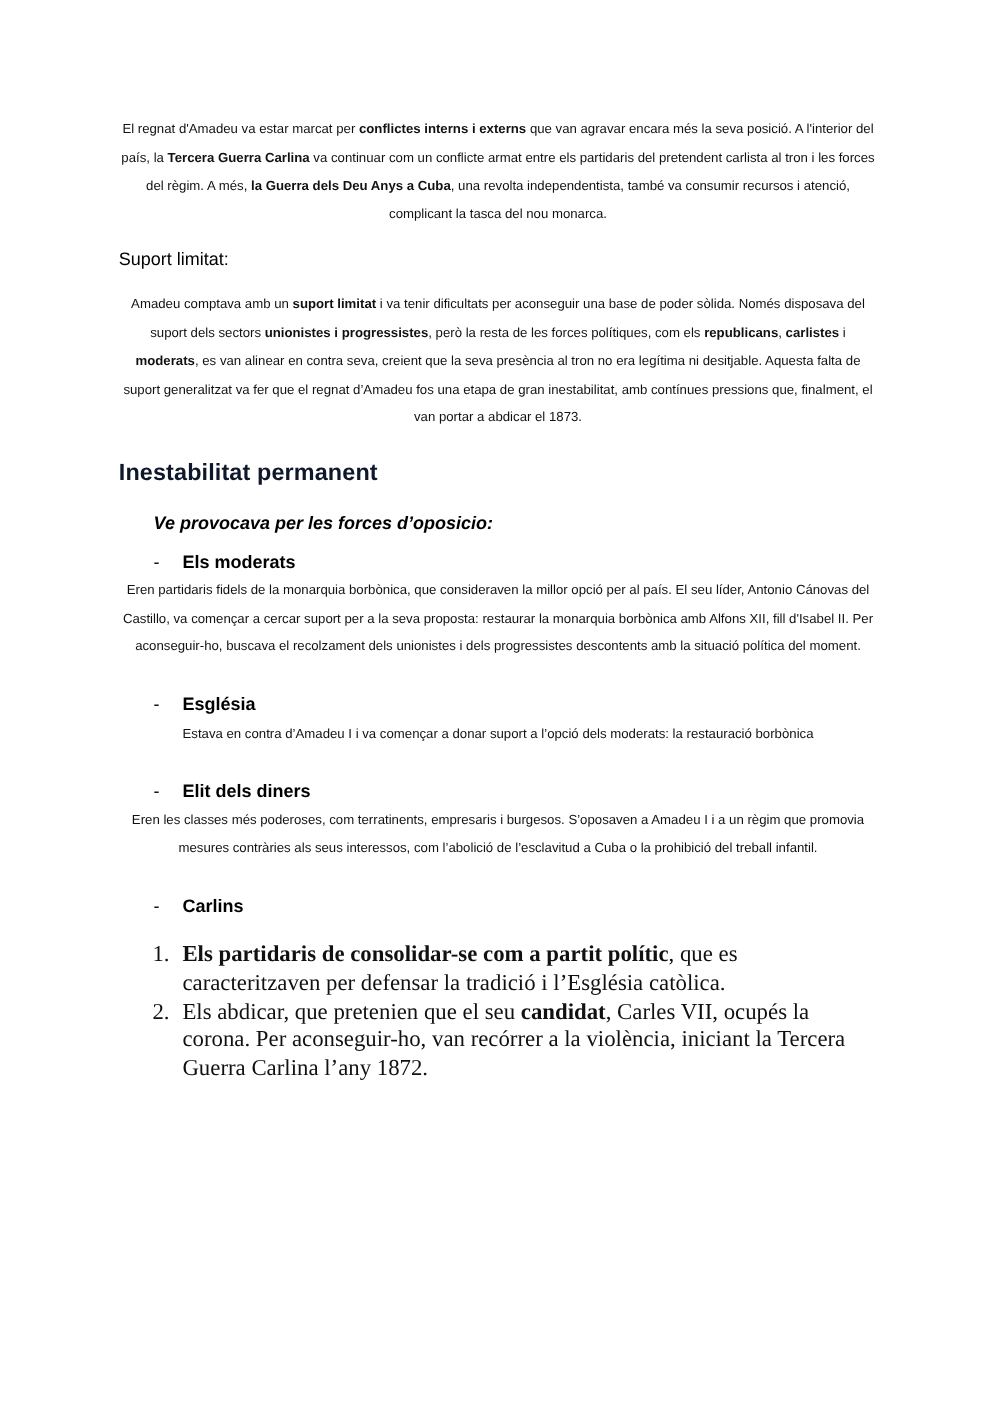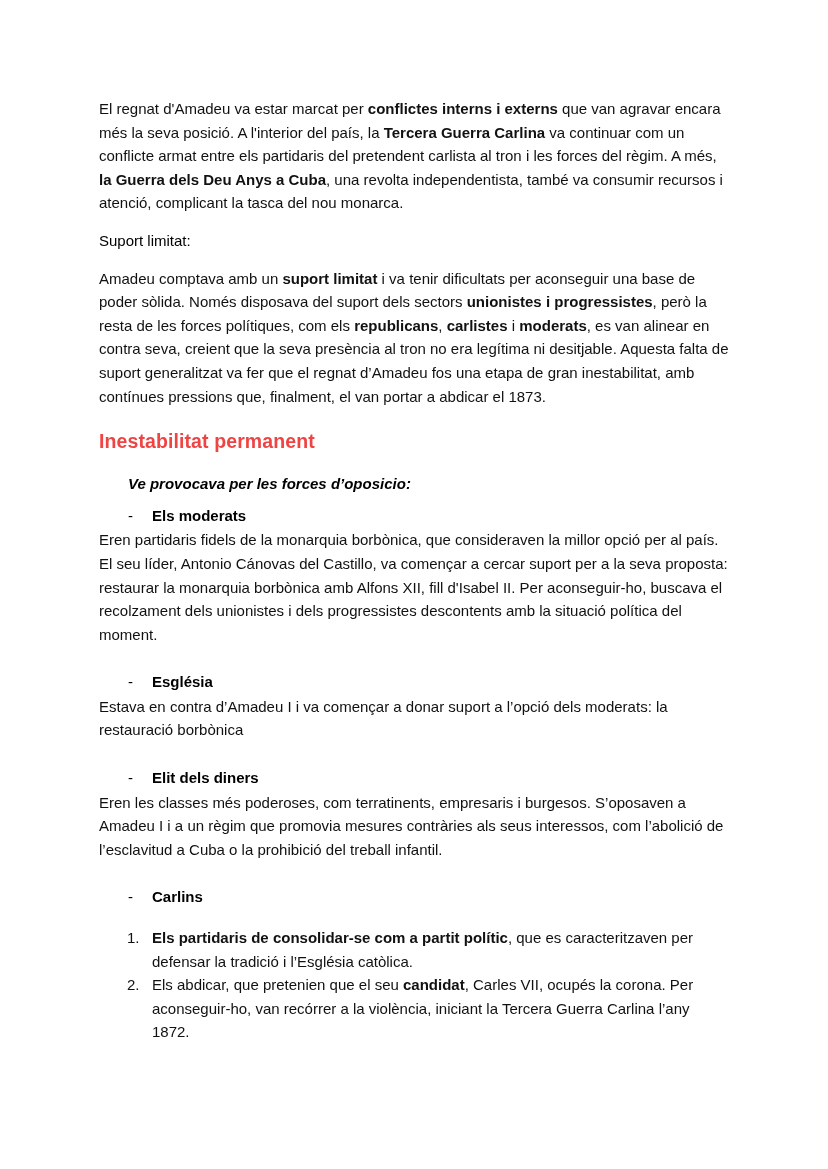--- a/index.html
+++ b/index.html
@@ -27,24 +27,24 @@
   .content {
     position: absolute;
     left: 99px;
     top: 97px;
     width: 632px;
   }
 
   
   p.para {
     margin: 0 0 14px 0;
-    font-size: 15px;
+    font-size: 11px;
     line-height: 23.6px;
     color: #111111;
-    text-align: left;
+    text-align: center;
   }
   p.para:last-child { margin-bottom: 0; }
 
   .tight { margin-bottom: 0; }
 
   b, strong { font-weight: bold; }
 
   
   p.bold-lead {
     margin: 0 0 14px 0;
@@ -53,21 +53,21 @@
     font-weight: normal;
     color: #000000;
   }
 
   
   h2.section-heading {
     margin: 20px 0 18px 0;
     font-size: 19.5px;
     line-height: 26px;
     font-weight: bold;
-    color: #ef4444;
+    color: #0f172a;
     letter-spacing: 0.1px;
   }
 
   
   p.indent-bold {
     margin: 0 0 8px 0;
     padding-left: 29px;
     font-size: 15px;
     line-height: 23.6px;
     font-weight: bold;
@@ -101,24 +101,25 @@
   ol.num-list {
     margin: 17px 0 0 0;
     padding: 0 0 0 0;
     list-style: none;
     counter-reset: numitem;
   }
   ol.num-list > li {
     position: relative;
     padding-left: 53px;
     margin: 0 0 0 0;
-    font-size: 15px;
+    font-size: 19px;
     line-height: 23.6px;
     color: #111111;
     counter-increment: numitem;
+    font-family: Liberation Serif, serif;
   }
   ol.num-list > li::before {
     content: counter(numitem) ".";
     position: absolute;
     left: 28px;
     top: 0;
     color: #111111;
   }
   .spacer-md { height: 22px; }
 </style>

